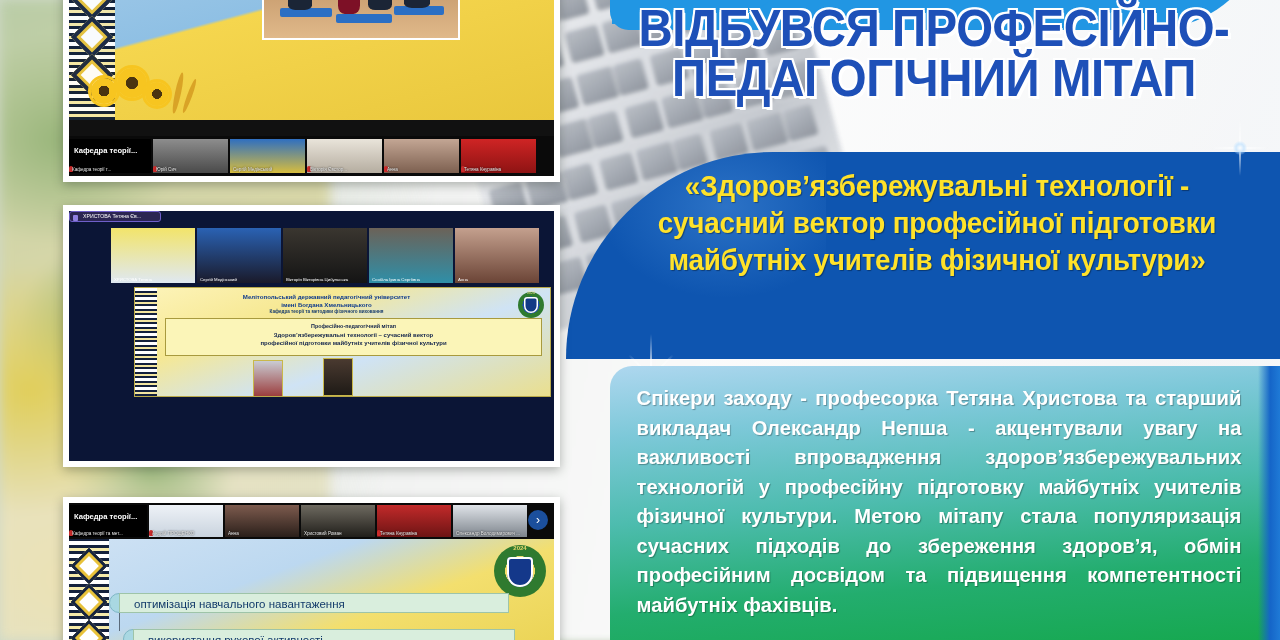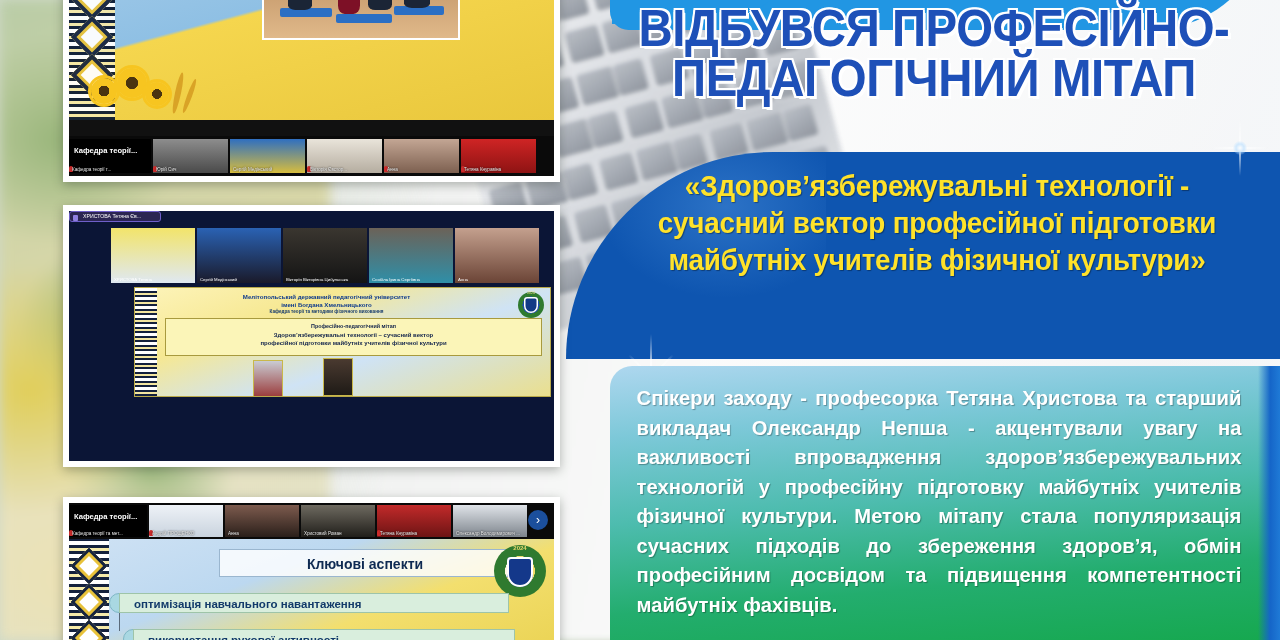--- a/index.html
+++ b/index.html
@@ -237,21 +237,21 @@
   .c-title{ position:absolute; left:150px; width:292px; top:10px; height:28px;
     background:rgba(255,255,255,.82); border:1px solid #9ab6cf;
     font-size:14px; font-weight:bold; color:#0e2a52; text-align:center; line-height:28px; }
   .c-crest{ position:absolute; right:8px; top:6px; width:52px; height:52px; }
   .c-crest .wr{ position:absolute; inset:0; border-radius:50%;
     background:radial-gradient(circle, rgba(255,255,255,0) 0 40%, #2f7a2f 41% 78%, rgba(255,255,255,0) 79%);}
   .c-crest .sh{ position:absolute; left:13px; top:12px; width:26px; height:30px;
     background:#14388a; border-radius:4px 4px 13px 13px; box-shadow:inset 0 0 0 2px #fff; }
   .c-crest .yy{ position:absolute; left:0; right:0; top:0; text-align:center; font-size:6px; color:#e9d96f; font-weight:bold; }
   .bullet{ position:absolute; height:20px; background:#d9eedd; border:1px solid #9ec4a8;
-    font-size:11.5px; font-weight:bold; color:#123a6a; line-height:20px; padding-left:14px; }
+    font-size:11.5px; font-weight:normal; color:#123a6a; line-height:20px; padding-left:14px; }
   .bdot{ position:absolute; width:20px; height:20px; border-radius:50%; background:#a9d8e2; border:1px solid #7fb7c6; }
   .bline{ position:absolute; width:1px; background:#5a6a7a; }
 </style>
 </head>
 <body>
 
 <div id="bg">
   <div class="bg-white"></div>
   <div class="bg-rightwhite"></div>
   <div class="bg-keyboard">
@@ -488,21 +488,20 @@
       </div>
       <div style="position:absolute;right:6px;top:7px;width:20px;height:20px;border-radius:50%;background:#1b4f9c;color:#fff;font-size:12px;line-height:20px;text-align:center;">›</div>
     </div>
 
     <div class="slide-c">
       <div class="orn3">
         <span class="dm" style="top:14px;"></span>
         <span class="dm" style="top:50px;"></span>
         <span class="dm" style="top:86px;"></span>
       </div>
-      <div class="c-title">Ключові аспекти</div>
       <div class="c-crest">
         <span class="wr"></span>
         <span class="sh"></span>
         <span class="yy">2024</span>
       </div>
       <span class="bdot" style="left:40px;top:54px;"></span>
       <div class="bullet" style="left:50px;top:54px;width:390px;">оптимізація навчального навантаження</div>
       <span class="bline" style="left:50px;top:74px;height:18px;"></span>
       <span class="bdot" style="left:54px;top:90px;"></span>
       <div class="bullet" style="left:64px;top:90px;width:382px;">використання рухової активності</div>

